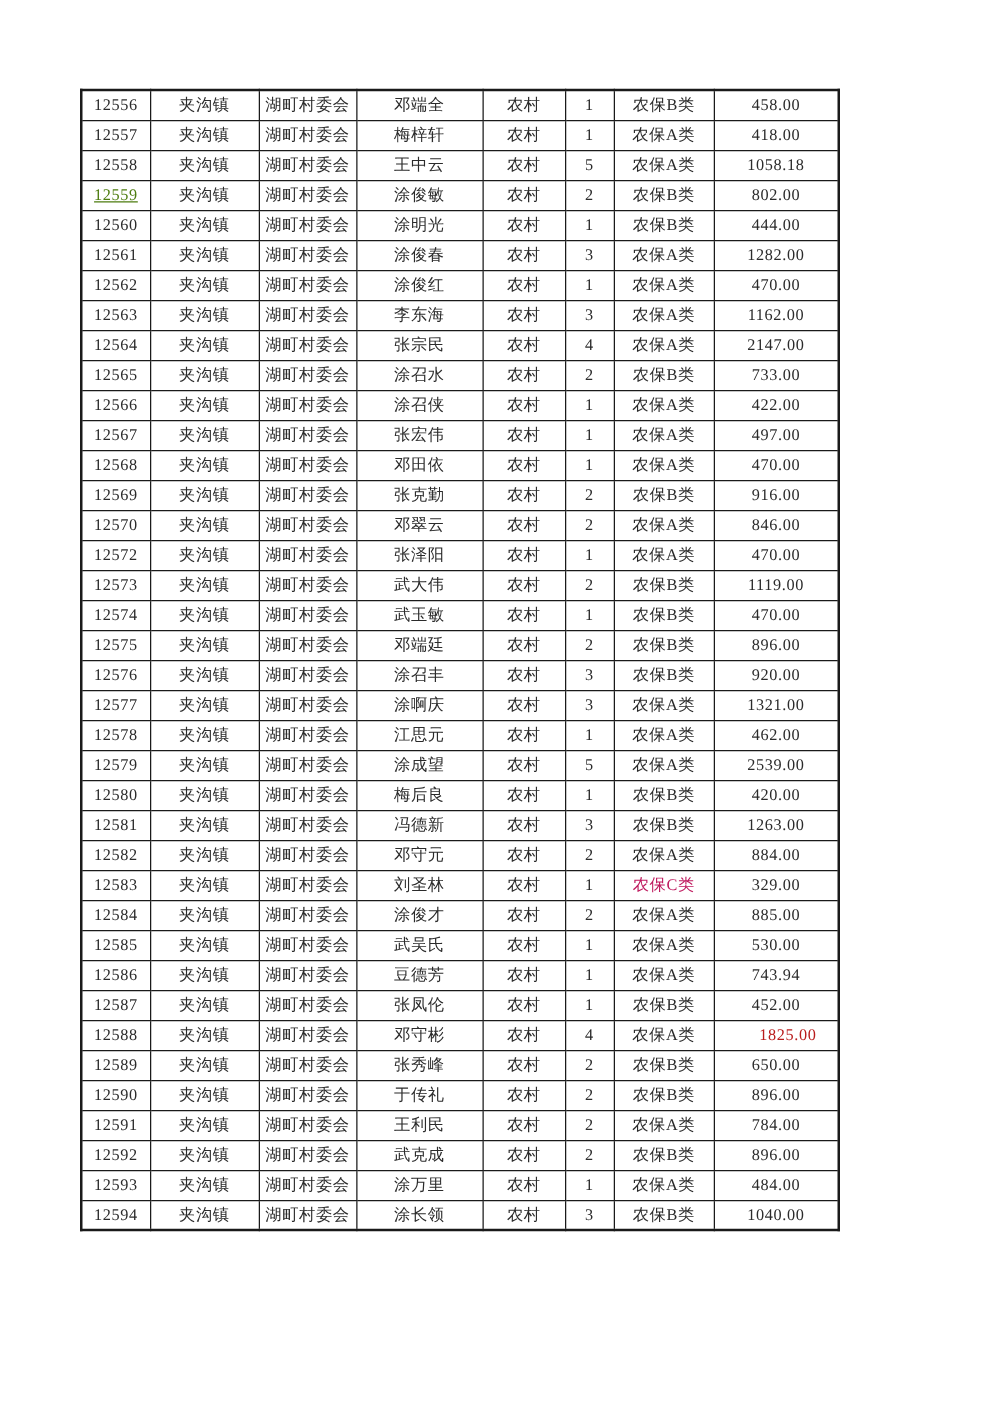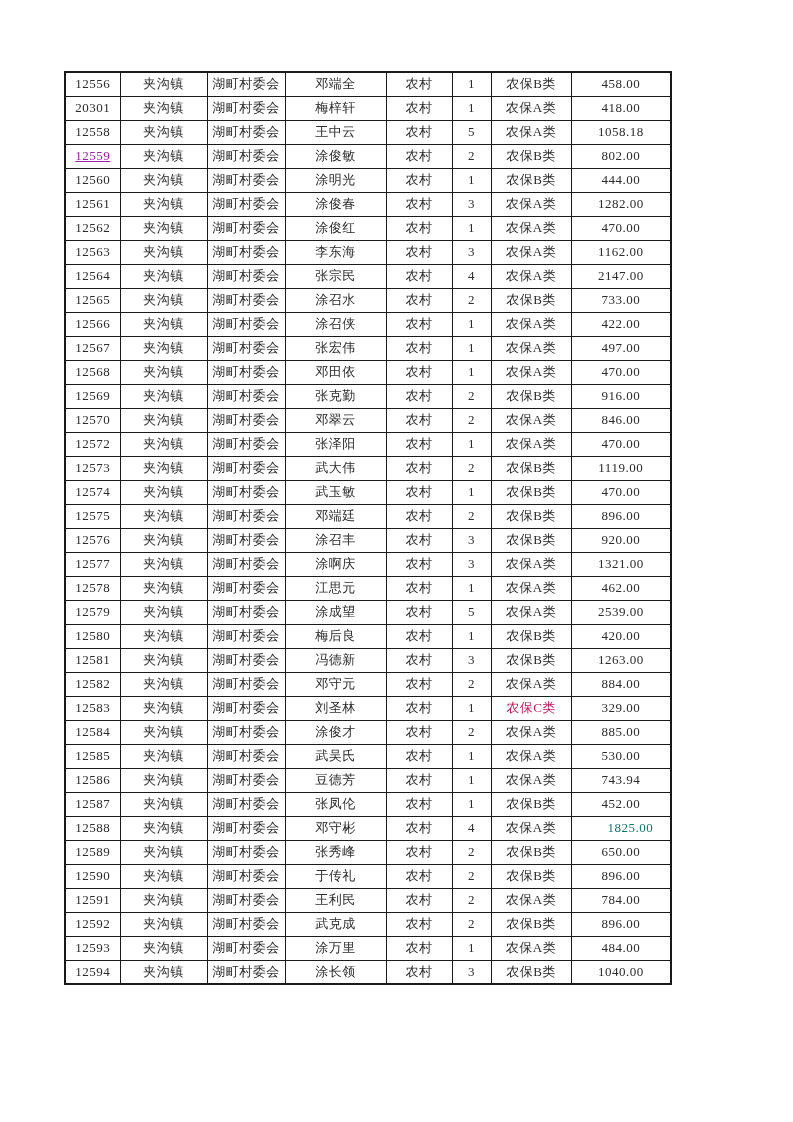--- a/index.html
+++ b/index.html
@@ -59,41 +59,41 @@
     <td class="num" style="border-color: rgb(26, 26, 26); color: rgb(43, 43, 43);">12556</td>
     <td style="border-color: rgb(26, 26, 26); color: rgb(43, 43, 43);">夹沟镇</td>
     <td style="border-color: rgb(26, 26, 26); color: rgb(43, 43, 43);">湖町村委会</td>
     <td style="border-color: rgb(26, 26, 26); color: rgb(43, 43, 43);">邓端全</td>
     <td style="border-color: rgb(26, 26, 26); color: rgb(43, 43, 43);">农村</td>
     <td class="num" style="border-color: rgb(26, 26, 26); color: rgb(43, 43, 43);">1</td>
     <td style="border-color: rgb(26, 26, 26); color: rgb(43, 43, 43);">农保B类</td>
     <td class="num" style="border-color: rgb(26, 26, 26); color: rgb(43, 43, 43);">458.00</td>
   </tr>
         <tr>
-    <td class="num" style="border-color: rgb(26, 26, 26); color: rgb(43, 43, 43);">20301</td>
+    <td class="num" style="border-color: rgb(26, 26, 26); color: rgb(43, 43, 43);">12557</td>
     <td style="border-color: rgb(26, 26, 26); color: rgb(43, 43, 43);">夹沟镇</td>
     <td style="border-color: rgb(26, 26, 26); color: rgb(43, 43, 43);">湖町村委会</td>
     <td style="border-color: rgb(26, 26, 26); color: rgb(43, 43, 43);">梅梓轩</td>
     <td style="border-color: rgb(26, 26, 26); color: rgb(43, 43, 43);">农村</td>
     <td class="num" style="border-color: rgb(26, 26, 26); color: rgb(43, 43, 43);">1</td>
     <td style="border-color: rgb(26, 26, 26); color: rgb(43, 43, 43);">农保A类</td>
     <td class="num" style="border-color: rgb(26, 26, 26); color: rgb(43, 43, 43);">418.00</td>
   </tr>
         <tr>
     <td class="num" style="border-color: rgb(26, 26, 26); color: rgb(43, 43, 43);">12558</td>
     <td style="border-color: rgb(26, 26, 26); color: rgb(43, 43, 43);">夹沟镇</td>
     <td style="border-color: rgb(26, 26, 26); color: rgb(43, 43, 43);">湖町村委会</td>
     <td style="border-color: rgb(26, 26, 26); color: rgb(43, 43, 43);">王中云</td>
     <td style="border-color: rgb(26, 26, 26); color: rgb(43, 43, 43);">农村</td>
     <td class="num" style="border-color: rgb(26, 26, 26); color: rgb(43, 43, 43);">5</td>
     <td style="border-color: rgb(26, 26, 26); color: rgb(43, 43, 43);">农保A类</td>
     <td class="num" style="border-color: rgb(26, 26, 26); color: rgb(43, 43, 43);">1058.18</td>
   </tr>
         <tr>
-    <td class="num" style="border-color: rgb(26, 26, 26); color: #a21caf; text-decoration: underline;">12559</td>
+    <td class="num" style="border-color: rgb(26, 26, 26); color: #4d7c0f; text-decoration: underline;">12559</td>
     <td style="border-color: rgb(26, 26, 26); color: rgb(43, 43, 43);">夹沟镇</td>
     <td style="border-color: rgb(26, 26, 26); color: rgb(43, 43, 43);">湖町村委会</td>
     <td style="border-color: rgb(26, 26, 26); color: rgb(43, 43, 43);">涂俊敏</td>
     <td style="border-color: rgb(26, 26, 26); color: rgb(43, 43, 43);">农村</td>
     <td class="num" style="border-color: rgb(26, 26, 26); color: rgb(43, 43, 43);">2</td>
     <td style="border-color: rgb(26, 26, 26); color: rgb(43, 43, 43);">农保B类</td>
     <td class="num" style="border-color: rgb(26, 26, 26); color: rgb(43, 43, 43);">802.00</td>
   </tr>
         <tr>
     <td class="num" style="border-color: rgb(26, 26, 26); color: rgb(43, 43, 43);">12560</td>
@@ -366,21 +366,21 @@
     <td class="num" style="border-color: rgb(26, 26, 26); color: rgb(43, 43, 43);">452.00</td>
   </tr>
         <tr>
     <td class="num" style="border-color: rgb(26, 26, 26); color: rgb(43, 43, 43); margin-top: 40px;">12588</td>
     <td style="border-color: rgb(26, 26, 26); color: rgb(43, 43, 43);">夹沟镇</td>
     <td style="border-color: rgb(26, 26, 26); color: rgb(43, 43, 43);">湖町村委会</td>
     <td style="border-color: rgb(26, 26, 26); color: rgb(43, 43, 43);">邓守彬</td>
     <td style="border-color: rgb(26, 26, 26); color: rgb(43, 43, 43);">农村</td>
     <td class="num" style="border-color: rgb(26, 26, 26); color: rgb(43, 43, 43);">4</td>
     <td style="border-color: rgb(26, 26, 26); color: rgb(43, 43, 43);">农保A类</td>
-    <td class="num" style="border-color: rgb(26, 26, 26); color: #0f766e; padding-left: 21px;">1825.00</td>
+    <td class="num" style="border-color: rgb(26, 26, 26); color: #b91c1c; padding-left: 21px;">1825.00</td>
   </tr>
         <tr>
     <td class="num" style="border-color: rgb(26, 26, 26); color: rgb(43, 43, 43);">12589</td>
     <td style="border-color: rgb(26, 26, 26); color: rgb(43, 43, 43);">夹沟镇</td>
     <td style="border-color: rgb(26, 26, 26); color: rgb(43, 43, 43);">湖町村委会</td>
     <td style="border-color: rgb(26, 26, 26); color: rgb(43, 43, 43);">张秀峰</td>
     <td style="border-color: rgb(26, 26, 26); color: rgb(43, 43, 43);">农村</td>
     <td class="num" style="border-color: rgb(26, 26, 26); color: rgb(43, 43, 43);">2</td>
     <td style="border-color: rgb(26, 26, 26); color: rgb(43, 43, 43);">农保B类</td>
     <td class="num" style="border-color: rgb(26, 26, 26); color: rgb(43, 43, 43);">650.00</td>

